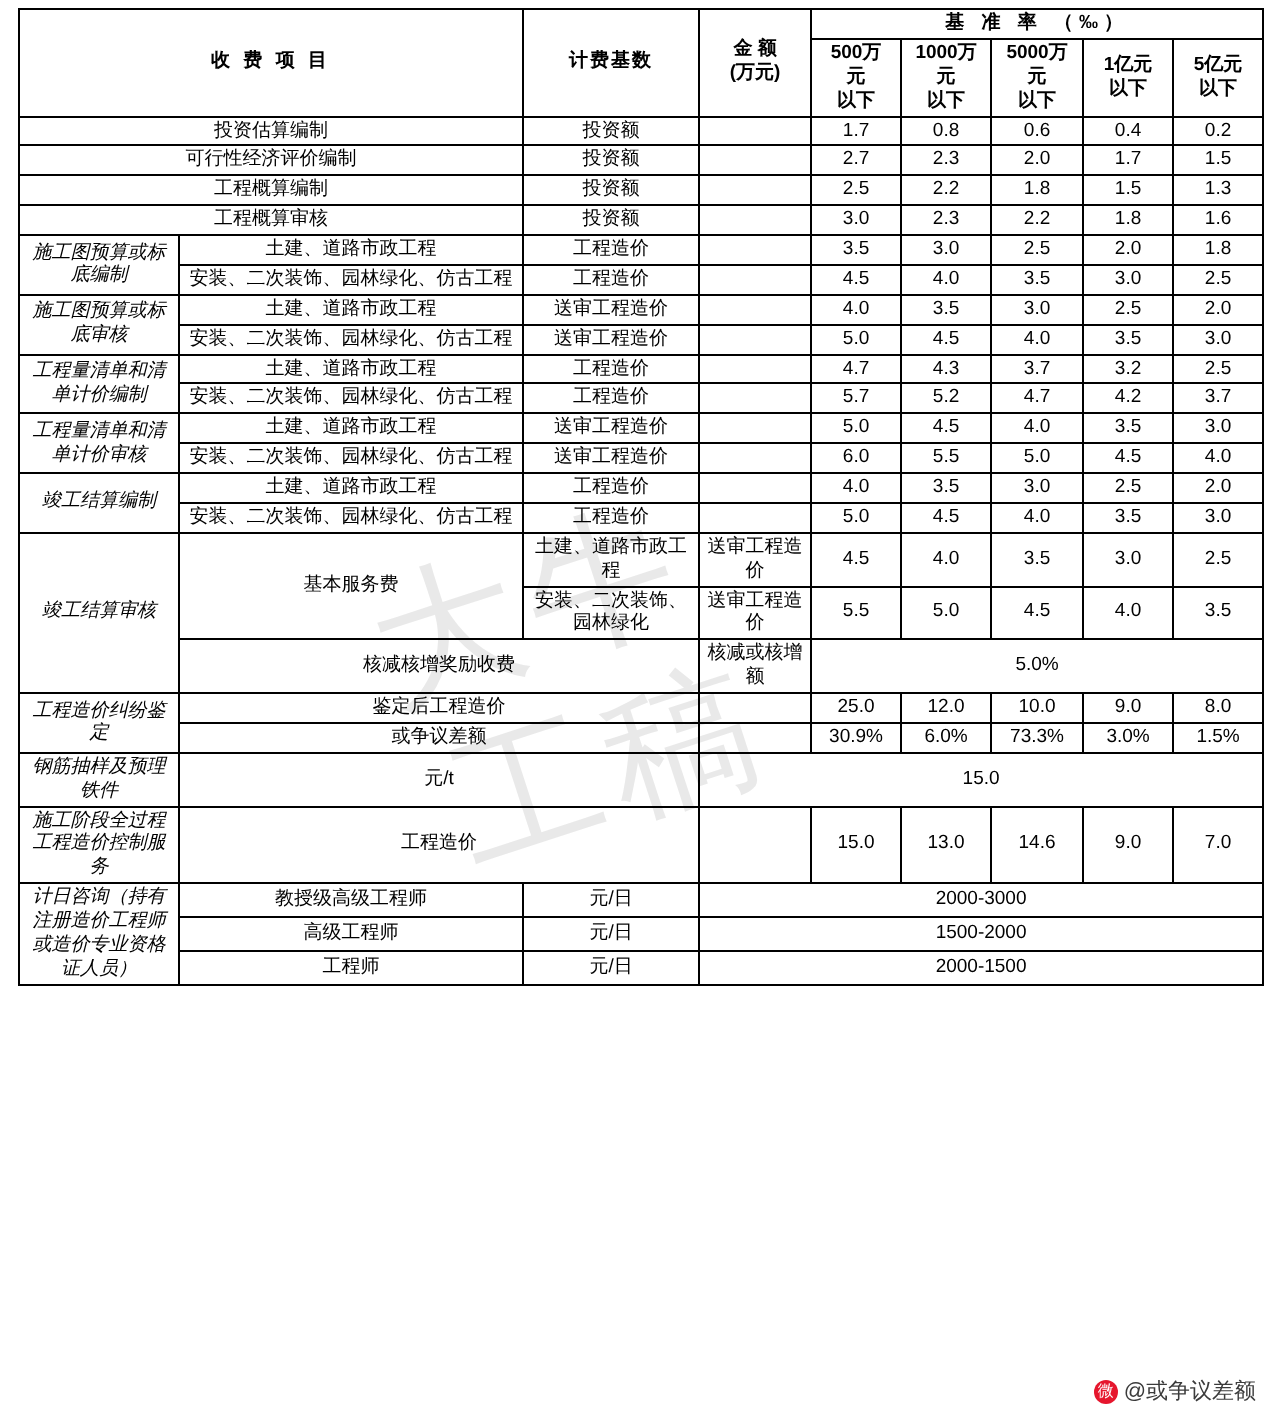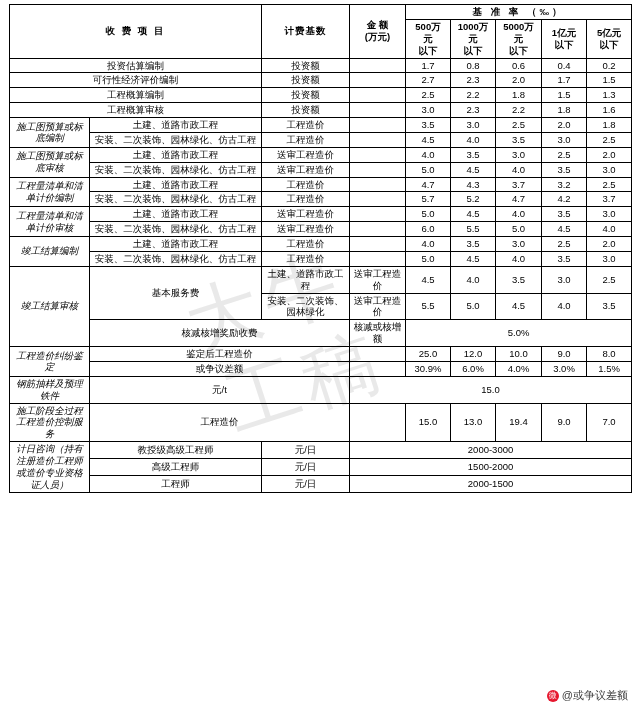--- a/index.html
+++ b/index.html
@@ -365,38 +365,38 @@
         <td class="num">12.0</td>
         <td class="num">10.0</td>
         <td class="num">9.0</td>
         <td class="num">8.0</td>
       </tr>
       <tr>
         <td colspan="2" class="item">或争议差额</td>
         <td></td>
         <td class="num">30.9%</td>
         <td class="num">6.0%</td>
-        <td class="num">4.0%</td>
+        <td class="num">73.3%</td>
         <td class="num">3.0%</td>
         <td class="num">1.5%</td>
       </tr>
 
       <tr>
         <td class="grp">钢筋抽样及预理铁件</td>
         <td colspan="2" class="item">元/t</td>
         <td colspan="6" class="num" style="text-align:center">15.0</td>
       </tr>
 
       <tr>
         <td class="grp">施工阶段全过程工程造价控制服务</td>
         <td colspan="2" class="item">工程造价</td>
         <td></td>
         <td class="num">15.0</td>
         <td class="num">13.0</td>
-        <td class="num">19.4</td>
+        <td class="num">14.6</td>
         <td class="num">9.0</td>
         <td class="num">7.0</td>
       </tr>
 
       <tr>
         <td rowspan="3" class="grp">计日咨询（持有注册造价工程师或造价专业资格证人员）</td>
         <td class="item">教授级高级工程师</td>
         <td class="item">元/日</td>
         <td colspan="6" class="num">2000-3000</td>
       </tr>

